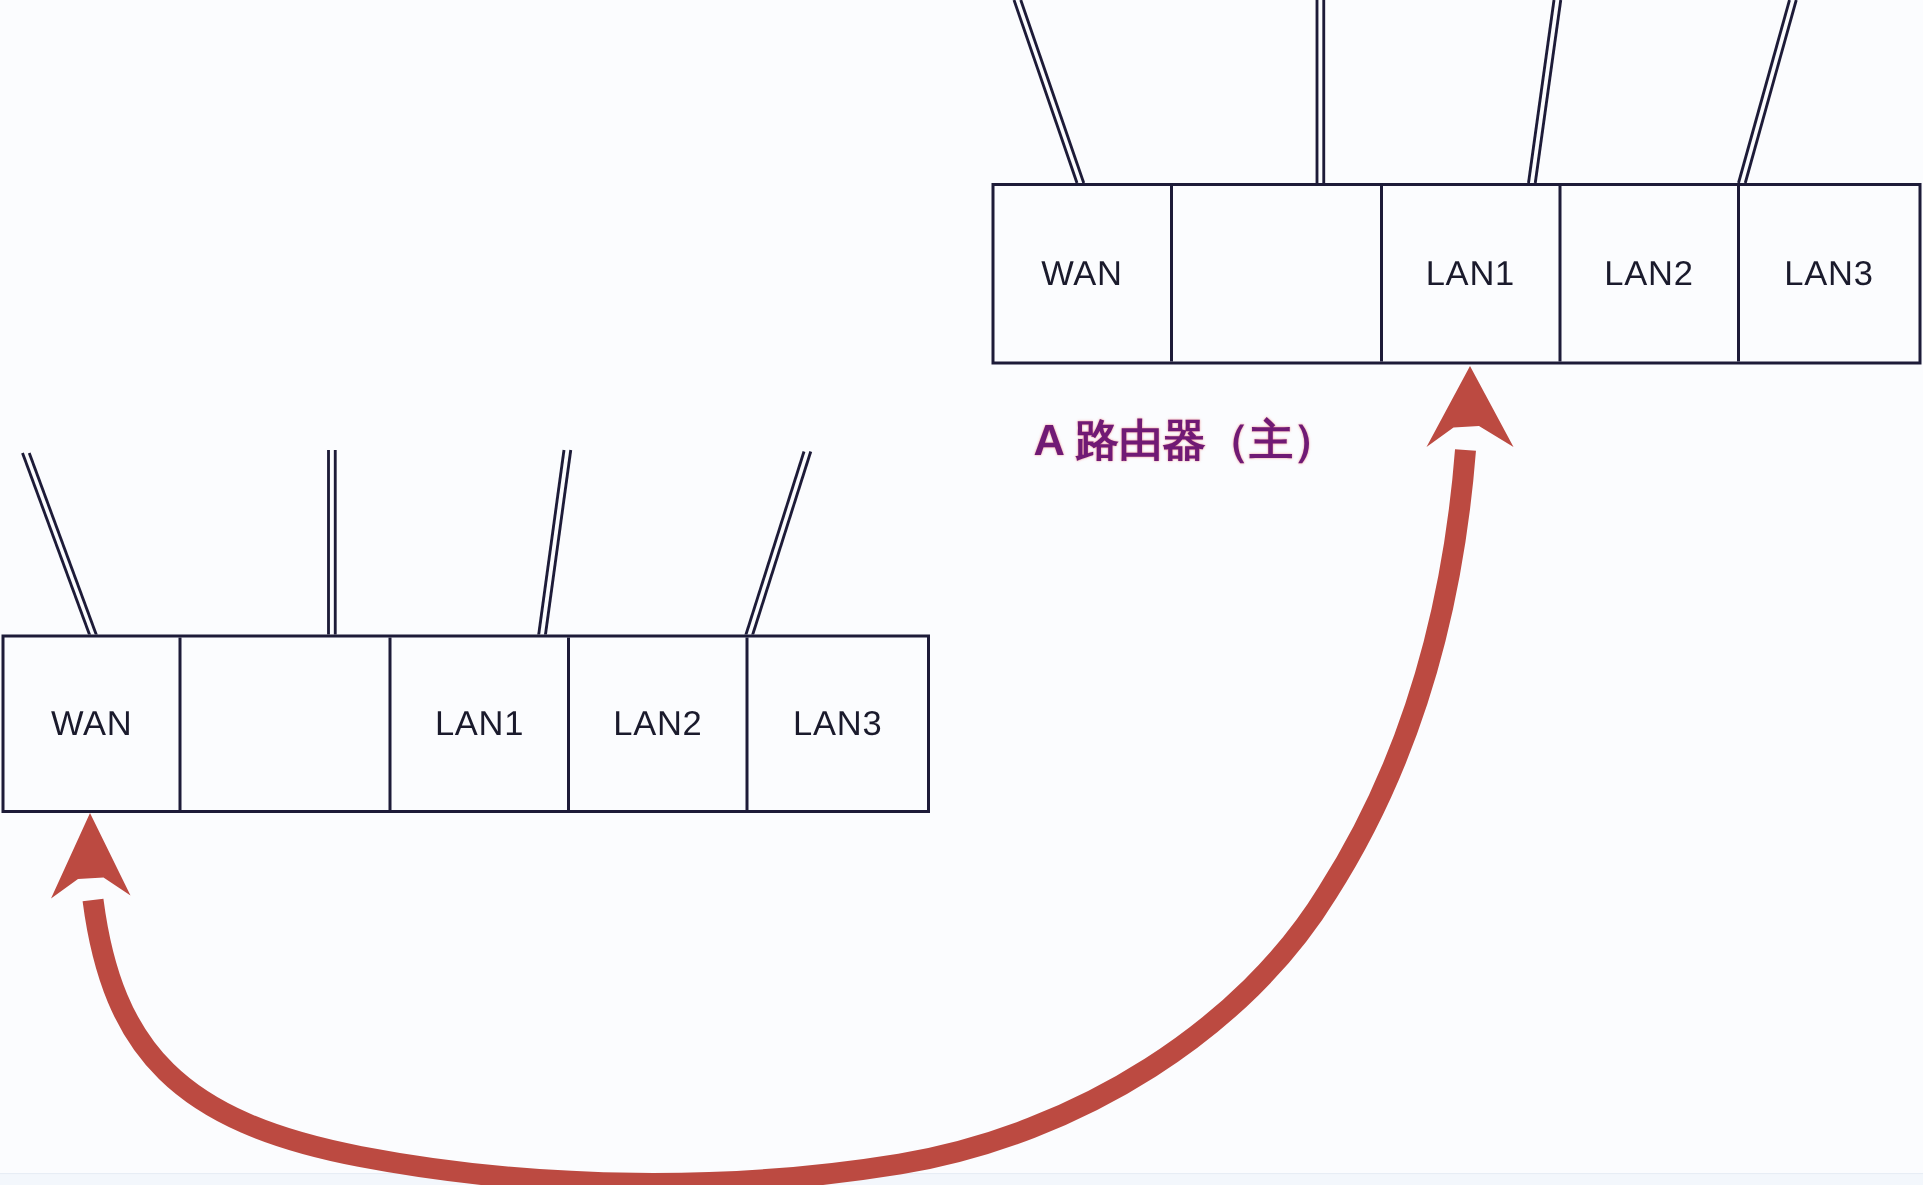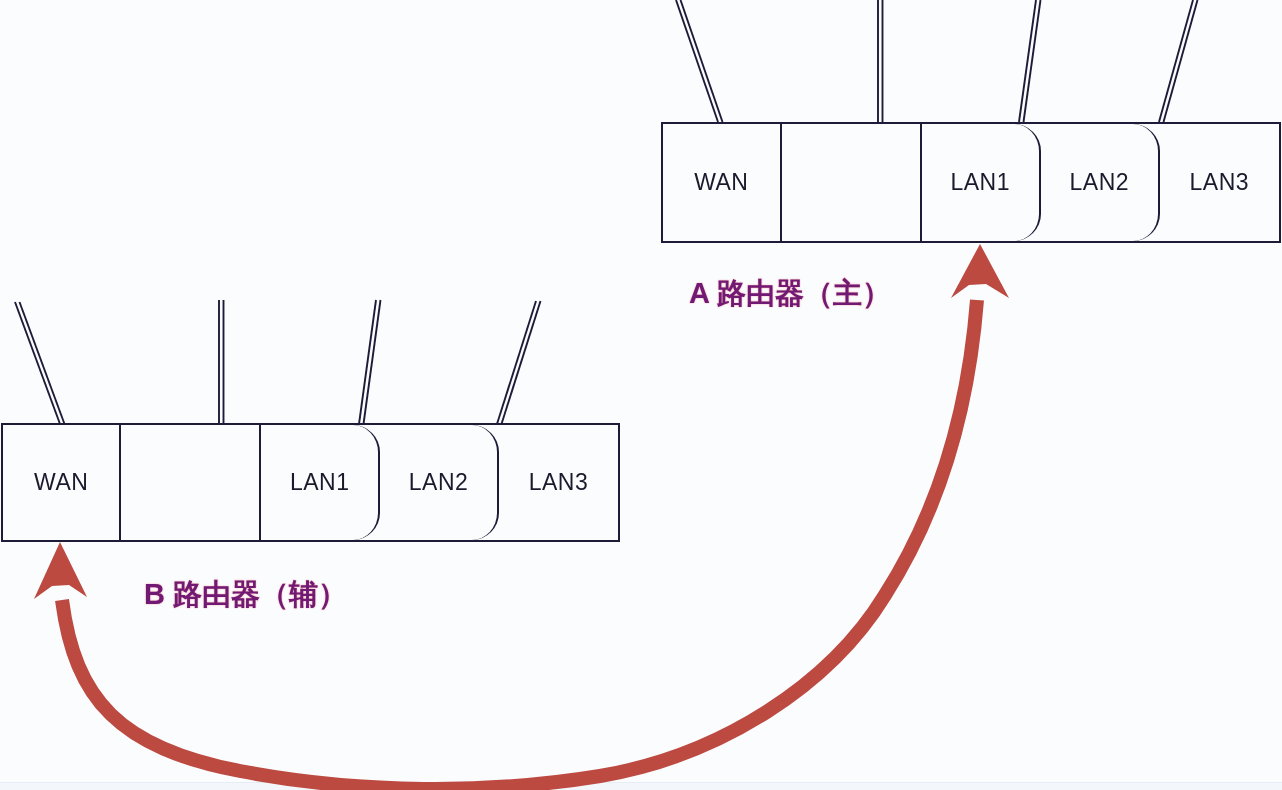--- a/index.html
+++ b/index.html
@@ -32,21 +32,21 @@
     align-items: center;
     justify-content: center;
     font-size: 23px;
     letter-spacing: 0.5px;
     color: #1a1a2c;
     flex-grow: 0; flex-shrink: 0;
   }
   .port:last-child { border-right: none; }
   .port.w-wan   { flex-basis: 19.25%; }
   .port.w-blank { flex-basis: 22.75%; }
-  .port.w-lan   { flex-basis: 19.33%; border-radius: 27px; }
+  .port.w-lan   { flex-basis: 19.33%; }
 
   .red-label {
     position: absolute;
     z-index: 3;
     font-size: 29px;
     font-weight: 700;
     color: #701a75;
     text-shadow: 0 0 1.5px rgba(230, 30, 30, 0.55);
     white-space: nowrap;
   }
@@ -153,15 +153,14 @@
       </div>
     <div class="port w-lan">
         <span>LAN2</span>
       </div>
     <div class="port w-lan">
         <span>LAN3</span>
       </div>
   </div>
 
   <div class="red-label label-a">A 路由器（主）</div>
-  <div class="red-label label-b">B 路由器（辅）</div>
 
 </div>
 
 </body></html>

